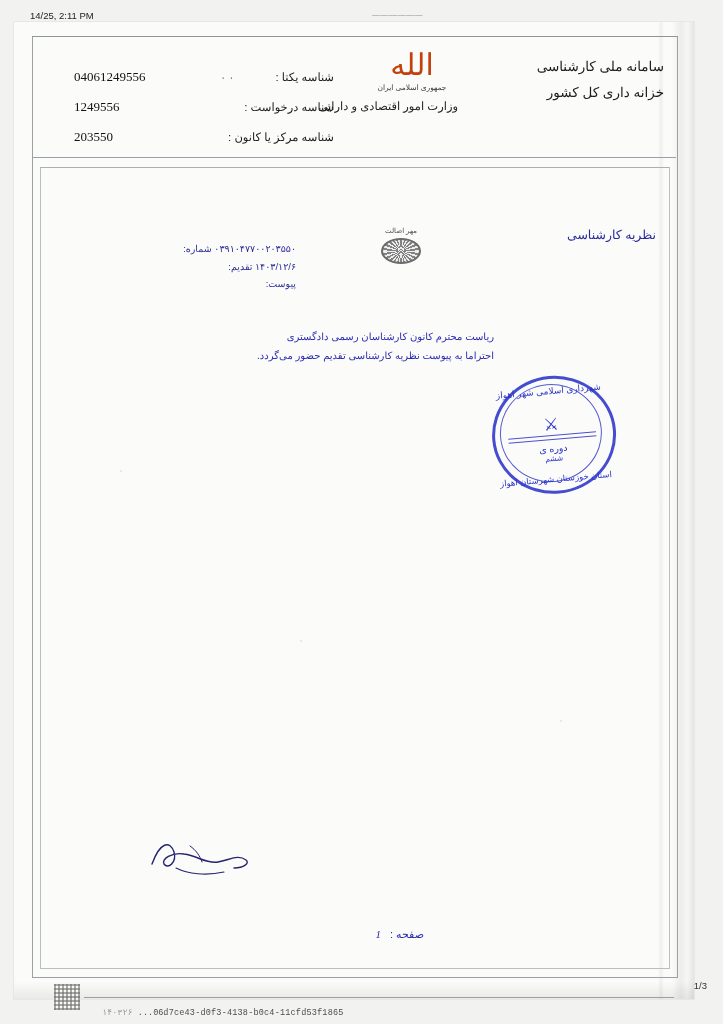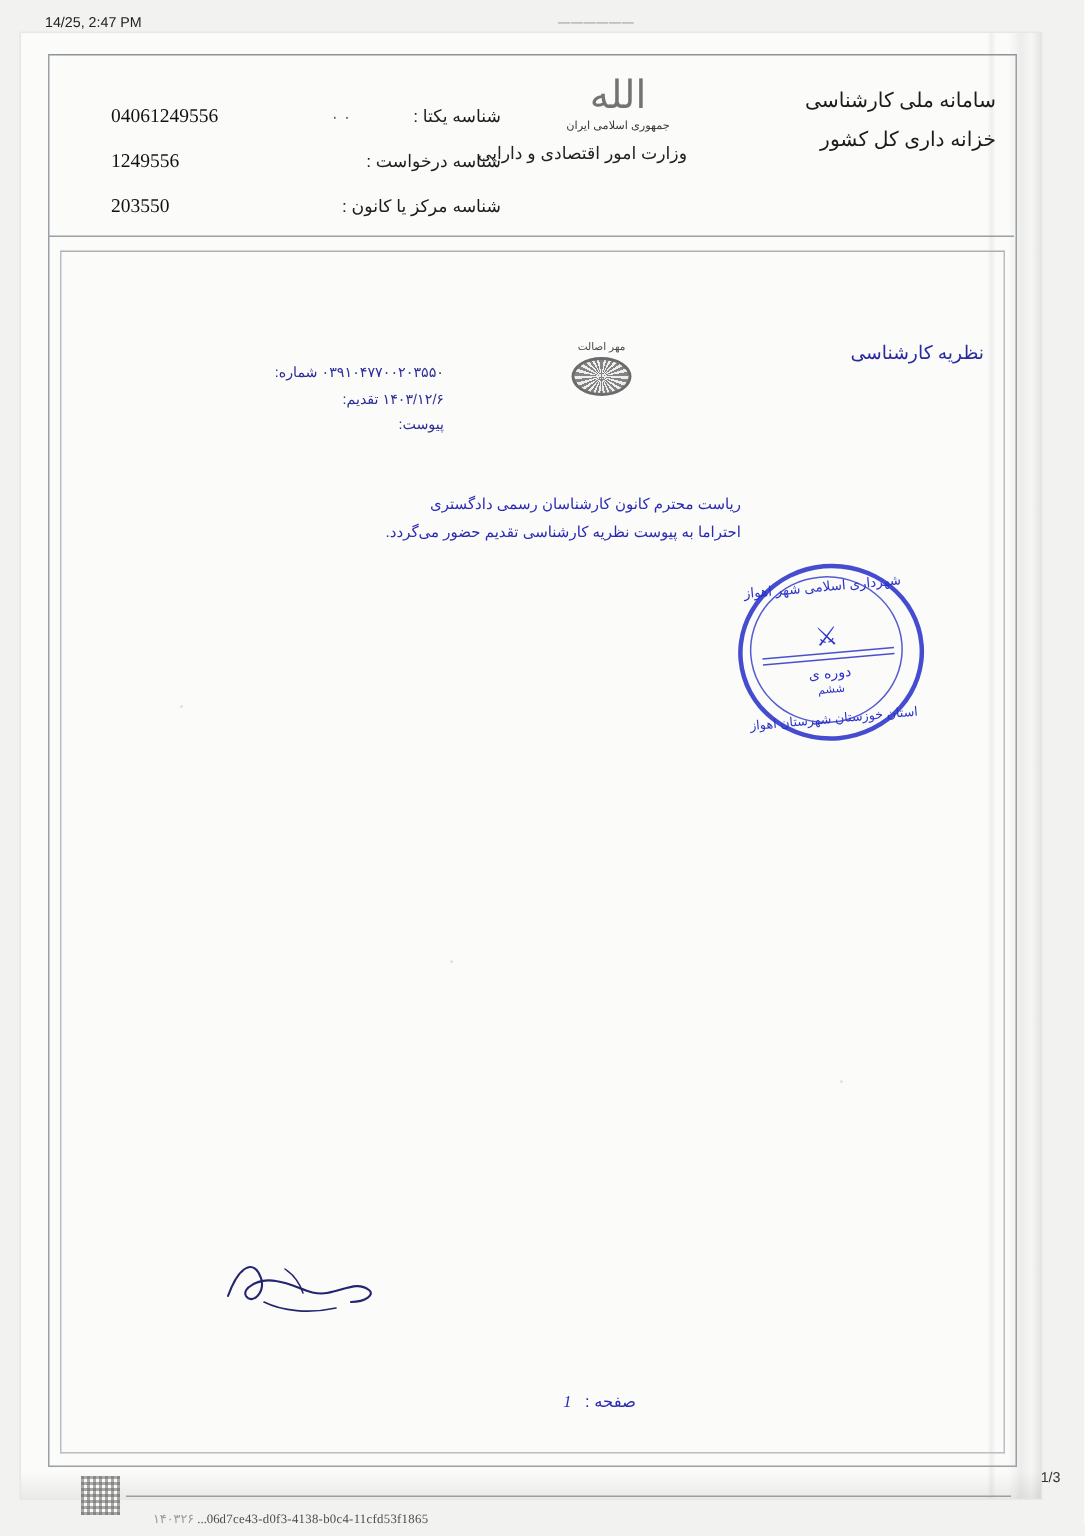--- a/index.html
+++ b/index.html
@@ -117,23 +117,23 @@
   .emblem {
     position: absolute;
     left: 352px;
     top: 28px;
     width: 92px;
     text-align: center;
     direction: rtl;
     color: #262626;
   }
   .emblem .glyph {
-    font-size: 26px;
+    font-size: 30px;
     line-height: 1;
-    color: #737373;
+    color: #c2410c;
   }
   .emblem .l1 {
     font-size: 7.5px;
     margin-top: 3px;
     color: #3a3a3a;
     letter-spacing: 0.2px;
   }
   .emblem .l2 {
     font-size: 11.5px;
     margin-top: 7px;
@@ -359,21 +359,21 @@
     top: 975px;
     width: 590px;
     border-top: 1px solid #9aa0a6;
   }
   .footer-hash {
     position: absolute;
     left: 88px;
     top: 985px;
     font-size: 8.5px;
     color: #4d4d4d;
-    font-family: Liberation Serif, serif;
+    font-family: Liberation Mono, monospace;
     letter-spacing: 0.2px;
     white-space: nowrap;
     overflow: hidden;
     width: 470px;
   }
   .footer-hash .faded {
     color: #9a9a9a;
   }
   .footer-page {
     position: absolute;
@@ -388,21 +388,21 @@
     background: rgba(0,0,0,0.10);
     border-radius: 50%;
   }
 </style>
 </head>
 <body>
 
 <div id="page">
 
   <div class="print-header">
-    <span class="left">14/25, 2:47 PM</span>
+    <span class="left">14/25, 2:11 PM</span>
     <span class="center">——————</span>
   </div>
 
   <div class="sheet">
     <div class="paper-shade"></div>
     <div class="paper-shade2"></div>
     <div class="bottom-shade"></div>
 
     <div class="frame-outer"></div>
     <div class="frame-top-rule"></div>

